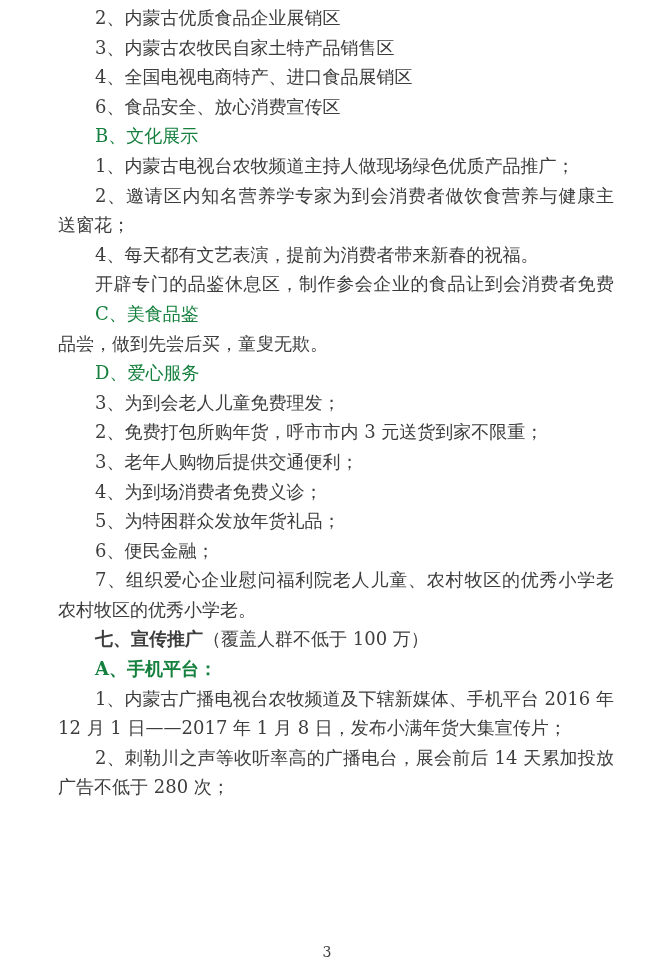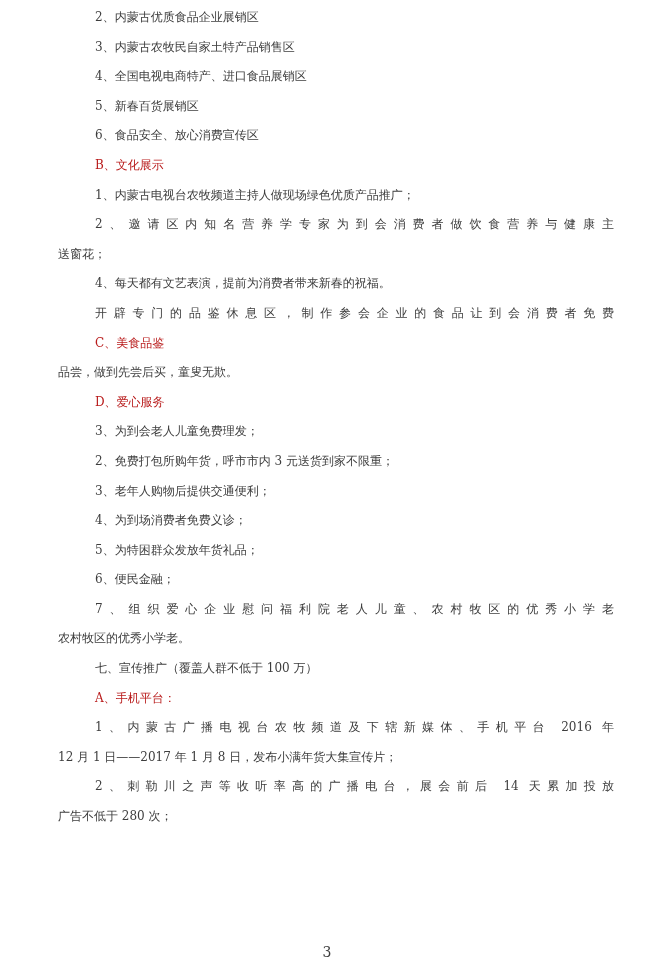--- a/index.html
+++ b/index.html
@@ -7,54 +7,53 @@
     position: relative;
     width: 654px;
     height: 974px;
     background: #ffffff;
     overflow: hidden;
     font-family: "DejaVu Serif", "Liberation Serif", serif;
   }
   .doc {
     padding: 3px 40px 0 58px; 
     color: #3d3d3d;
-    font-size: 12px;
+    font-size: 18px;
     line-height: 29.6px;
   }
   .ln {
     margin: 0;
     padding: 0;
     text-align: left;
   }
   .ind { text-indent: 37px; }          
   .just {                               
     text-align: justify;
     text-align-last: justify;
   }
-  .red { color: #b91c1c; }
-  .b { font-weight: normal; }
+  .red { color: #15803d; }
+  .b { font-weight: bold; }
   .footer {
     position: absolute;
     left: 0;
     top: 944px;
     width: 100%;
     text-align: center;
     font-size: 14px;
     color: #3d3d3d;
   }
 </style>
 </head>
 <body>
 
 <div class="page">
   <div class="doc">
     <p class="ln ind">2、内蒙古优质食品企业展销区</p>
     <p class="ln ind">3、内蒙古农牧民自家土特产品销售区</p>
     <p class="ln ind">4、全国电视电商特产、进口食品展销区</p>
-    <p class="ln ind">5、新春百货展销区</p>
     <p class="ln ind">6、食品安全、放心消费宣传区</p>
     <p class="ln ind red">B、文化展示</p>
     <p class="ln ind">1、内蒙古电视台农牧频道主持人做现场绿色优质产品推广；</p>
     <p class="ln ind just">2、邀请区内知名营养学专家为到会消费者做饮食营养与健康主</p>
     <p class="ln">送窗花；</p>
     <p class="ln ind">4、每天都有文艺表演，提前为消费者带来新春的祝福。</p>
     <p class="ln ind just">开辟专门的品鉴休息区，制作参会企业的食品让到会消费者免费</p>
     <p class="ln ind red">C、美食品鉴</p>
     <p class="ln">品尝，做到先尝后买，童叟无欺。</p>
     <p class="ln ind red">D、爱心服务</p>

